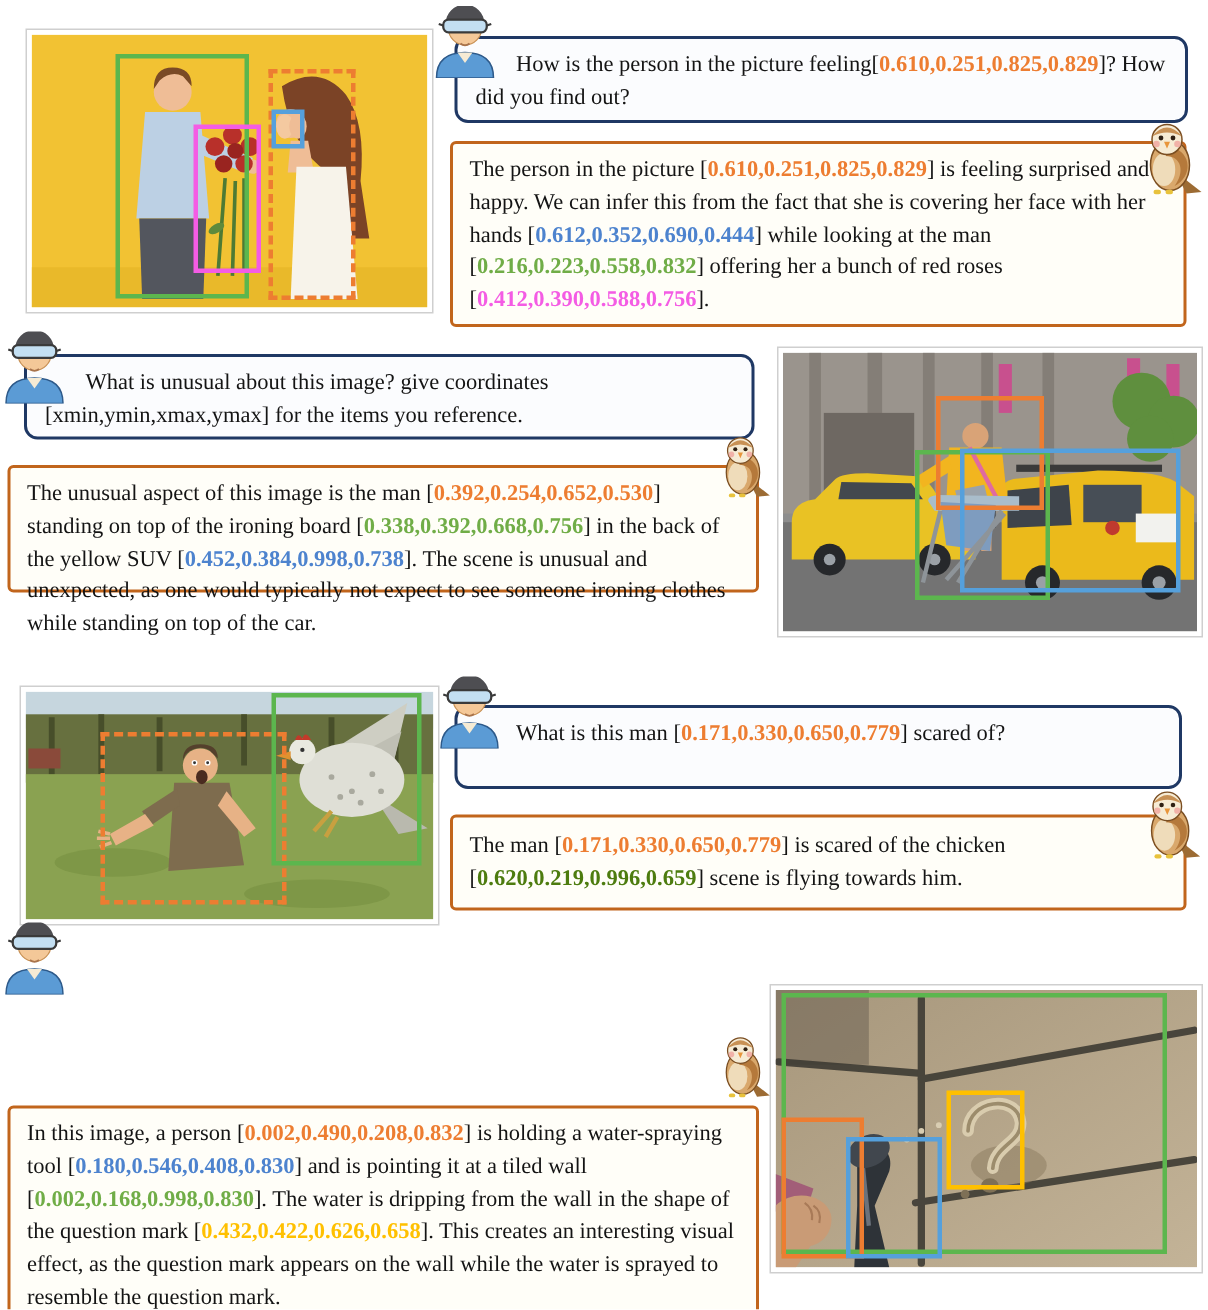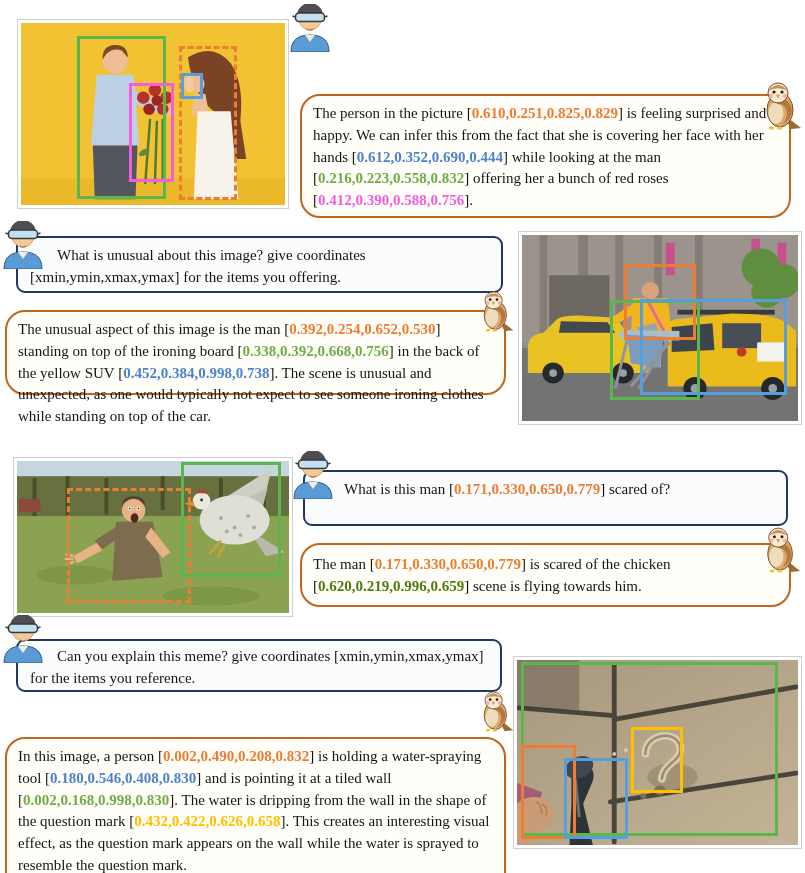--- a/index.html
+++ b/index.html
@@ -1,21 +1,21 @@
 <!DOCTYPE html>
 <html><head>
 <meta charset="utf-8">
 <style>
   html,body{margin:0;padding:0;background:#fff;}
   *{box-sizing:border-box;}
   #page{position:relative;width:805px;height:873px;background:#fff;overflow:hidden;
         font-family:"Liberation Serif","DejaVu Serif",serif;color:#141414;}
   .qbox{position:absolute;background:#FBFCFE;border:2px solid #1F3864;border-radius:9px;
         padding:7px 12px;font-size:15px;line-height:1.45;text-indent:1.8em;z-index:2;}
-  .abox{position:absolute;background:#FFFEF8;border:2px solid #C1651C;border-radius:20px;
+  .abox{position:absolute;background:#FFFEF8;border:2px solid #C1651C;border-radius:4px;
         padding:7px 11px;font-size:15px;line-height:1.45;z-index:2;}
   .photo{position:absolute;background:#fff;border:1px solid #CFCFCF;padding:3px;z-index:1;}
   .scene{position:relative;width:100%;height:100%;overflow:hidden;}
   .scene>svg{display:block;width:100%;height:100%;}
   .bbox{position:absolute;border-width:3px;border-style:solid;z-index:3;}
   .icon{position:absolute;z-index:5;}
   #user1{left:289px;top:4px;width:42px;height:48px;}
   #user2{left:2px;top:221px;width:42px;height:48px;}
   #user3{left:292px;top:451px;width:42px;height:48px;}
   #user4{left:2px;top:615px;width:42px;height:48px;}
@@ -106,30 +106,31 @@
     <div class="bbox" style="left: 21.3%; top: 7.4%; width: 33.8%; height: 89.5%; border-color: rgb(92, 182, 78); border-style: solid;"></div>
         <div class="bbox" style="left: 59.9%; top: 12.8%; width: 22%; height: 84.2%; border-color: rgb(237, 125, 49); border-style: dashed;"></div>
         <div class="bbox" style="left: 40.8%; top: 33.2%; width: 17.3%; height: 54.2%; border-color: rgb(244, 92, 228); border-style: solid;"></div>
         <div class="bbox" style="left: 60.5%; top: 27.7%; width: 8.6%; height: 14%; border-color: rgb(85, 160, 220); border-style: solid;"></div>
       </div>
   </div>
 
   <svg class="icon" id="user1" viewBox="0 0 42 48">
       <use href="#sym-user"></use>
     </svg>
+  <div class="qbox" id="q1"><span>How is the person in the picture feeling[</span><span style="color: rgb(237, 125, 49); font-weight: 700;">0.610,0.251,0.825,0.829</span><span>]? How did you find out?</span></div>
 
   <svg class="icon" id="owl1" viewBox="0 0 42 48">
       <use href="#sym-owl"></use>
     </svg>
   <div class="abox" id="a1"><span>The person in the picture [</span><span style="color: rgb(237, 125, 49); font-weight: 700;">0.610,0.251,0.825,0.829</span><span>] is feeling surprised and happy. We can infer this from the fact that she is covering her face with her hands [</span><span style="color: rgb(77, 131, 206); font-weight: 700;">0.612,0.352,0.690,0.444</span><span>] while looking at the man [</span><span style="color: rgb(112, 173, 71); font-weight: 700;">0.216,0.223,0.558,0.832</span><span>] offering her a bunch of red roses [</span><span style="color: rgb(244, 92, 228); font-weight: 700;">0.412,0.390,0.588,0.756</span><span>].</span></div>
 
   <svg class="icon" id="user2" viewBox="0 0 42 48">
       <use href="#sym-user"></use>
     </svg>
-  <div class="qbox" id="q2"><span>What is unusual about this image? give coordinates [xmin,ymin,xmax,ymax] for the items you offering.</span></div>
+  <div class="qbox" id="q2"><span>What is unusual about this image? give coordinates [xmin,ymin,xmax,ymax] for the items you reference.</span></div>
 
   <svg class="icon" id="owl2" viewBox="0 0 42 48">
       <use href="#sym-owl"></use>
     </svg>
   <div class="abox" id="a2"><span>The unusual aspect of this image is the man [</span><span style="color: rgb(237, 125, 49); font-weight: 700;">0.392,0.254,0.652,0.530</span><span>] standing on top of the ironing board [</span><span style="color: rgb(112, 173, 71); font-weight: 700;">0.338,0.392,0.668,0.756</span><span>] in the back of the yellow SUV [</span><span style="color: rgb(77, 131, 206); font-weight: 700;">0.452,0.384,0.998,0.738</span><span>]. The scene is unusual and unexpected, as one would typically not expect to see someone ironing clothes while standing on top of the car.</span></div>
 
   <div class="photo" id="photo2">
     <div class="scene">
       <svg viewBox="0 0 284 194" preserveAspectRatio="none">
         <rect width="284" height="194" fill="#9A948D"></rect>
@@ -257,21 +258,20 @@
   <div class="qbox" id="q3"><span>What is this man [</span><span style="color: rgb(237, 125, 49); font-weight: 700;">0.171,0.330,0.650,0.779</span><span>] scared of?</span></div>
 
   <svg class="icon" id="owl3" viewBox="0 0 42 48">
       <use href="#sym-owl"></use>
     </svg>
   <div class="abox" id="a3"><span>The man [</span><span style="color: rgb(237, 125, 49); font-weight: 700;">0.171,0.330,0.650,0.779</span><span>] is scared of the chicken [</span><span style="color: #4d7c0f; font-weight: 700;">0.620,0.219,0.996,0.659</span><span>] scene is flying towards him.</span></div>
 
   <svg class="icon" id="user4" viewBox="0 0 42 48">
       <use href="#sym-user"></use>
     </svg>
-  <div class="qbox" id="q4"><span>Can you explain this meme? give coordinates [xmin,ymin,xmax,ymax] for the items you reference.</span></div>
 
   <svg class="icon" id="owl4" viewBox="0 0 42 48">
       <use href="#sym-owl"></use>
     </svg>
   <div class="abox" id="a4"><span>In this image, a person [</span><span style="color: rgb(237, 125, 49); font-weight: 700;">0.002,0.490,0.208,0.832</span><span>] is holding a water-spraying tool [</span><span style="color: rgb(77, 131, 206); font-weight: 700;">0.180,0.546,0.408,0.830</span><span>] and is pointing it at a tiled wall [</span><span style="color: rgb(112, 173, 71); font-weight: 700;">0.002,0.168,0.998,0.830</span><span>]. The water is dripping from the wall in the shape of the question mark [</span><span style="color: rgb(255, 192, 0); font-weight: 700;">0.432,0.422,0.626,0.658</span><span>]. This creates an interesting visual effect, as the question mark appears on the wall while the water is sprayed to resemble the question mark.</span></div>
 
   <div class="photo" id="photo4">
     <div class="scene">
       <svg viewBox="0 0 289 193" preserveAspectRatio="none">
         <defs>

